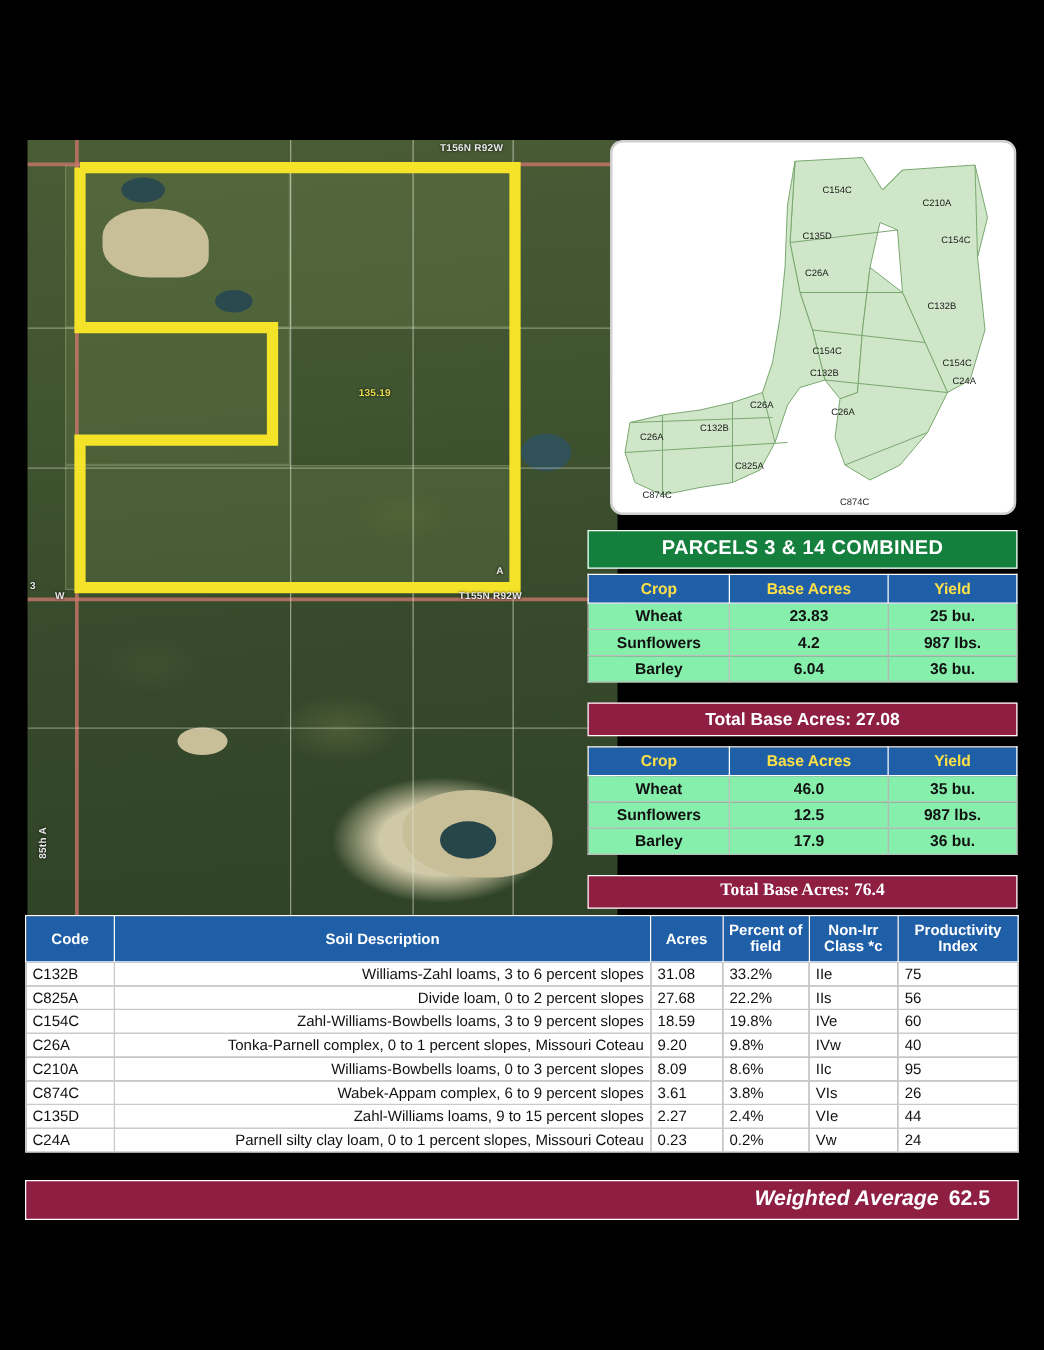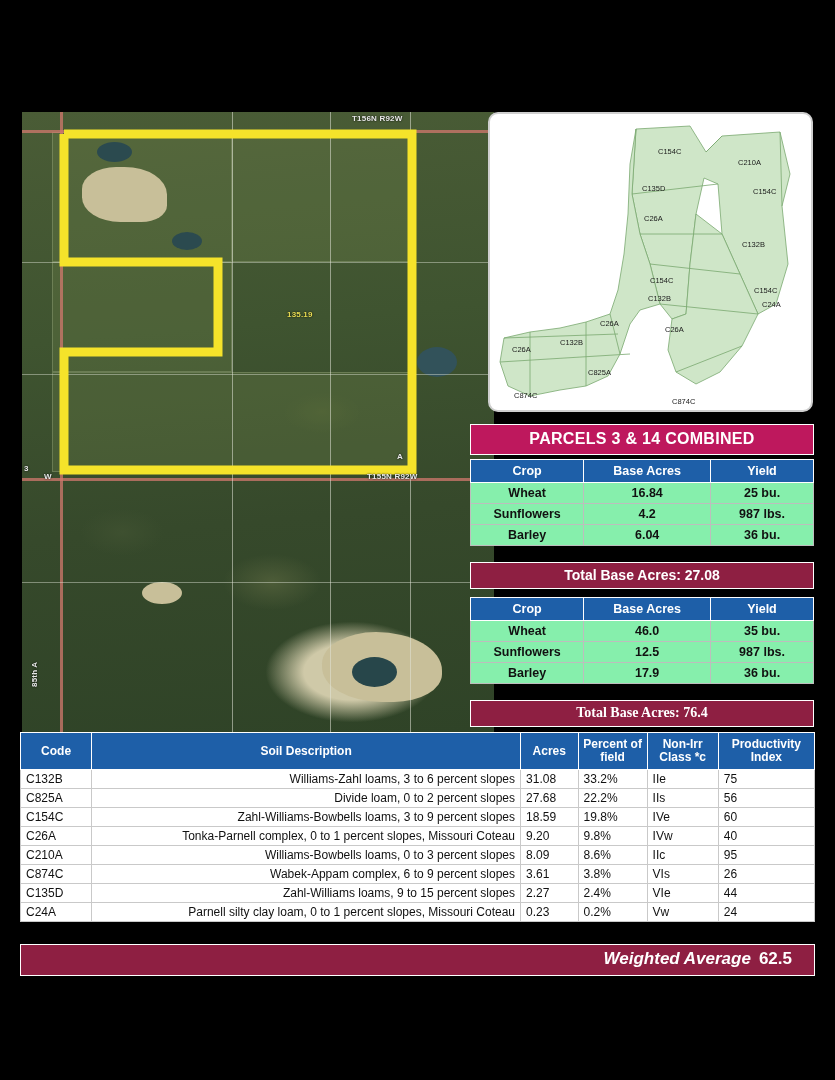--- a/index.html
+++ b/index.html
@@ -97,32 +97,32 @@
     position: absolute;
     left: 470px;
     width: 344px;
     border-collapse: collapse;
     font-size: 12.5px;
   }
   .bt-title {
     position: absolute;
     left: 470px;
     width: 344px;
-    background: #be185d;
+    background: #15803d;
     color: #fff;
     text-align: center;
     font-size: 16px;
     font-weight: bold;
     padding: 5px 0 6px;
     letter-spacing: .3px;
     border: 1px solid #fff;
   }
   .bt th {
     background: #1e5fa8;
-    color: #ffffff;
+    color: #fde047;
     font-size: 12.5px;
     font-weight: bold;
     padding: 4px 0;
     border: 1px solid #fff;
   }
   .bt td {
     background: #86efac;
     color: #111;
     text-align: center;
     font-weight: bold;
@@ -276,21 +276,21 @@
     <thead>
       <tr>
         <th style="width:33%">Crop</th>
         <th style="width:37%">Base Acres</th>
         <th style="width:30%">Yield</th>
       </tr>
     </thead>
     <tbody>
       <tr>
         <td class="crop">Wheat</td>
-        <td>16.84</td>
+        <td>23.83</td>
         <td>25 bu.</td>
       </tr>
       <tr>
         <td class="crop">Sunflowers</td>
         <td>4.2</td>
         <td>987 lbs.</td>
       </tr>
       <tr>
         <td class="crop">Barley</td>
         <td>6.04</td>

